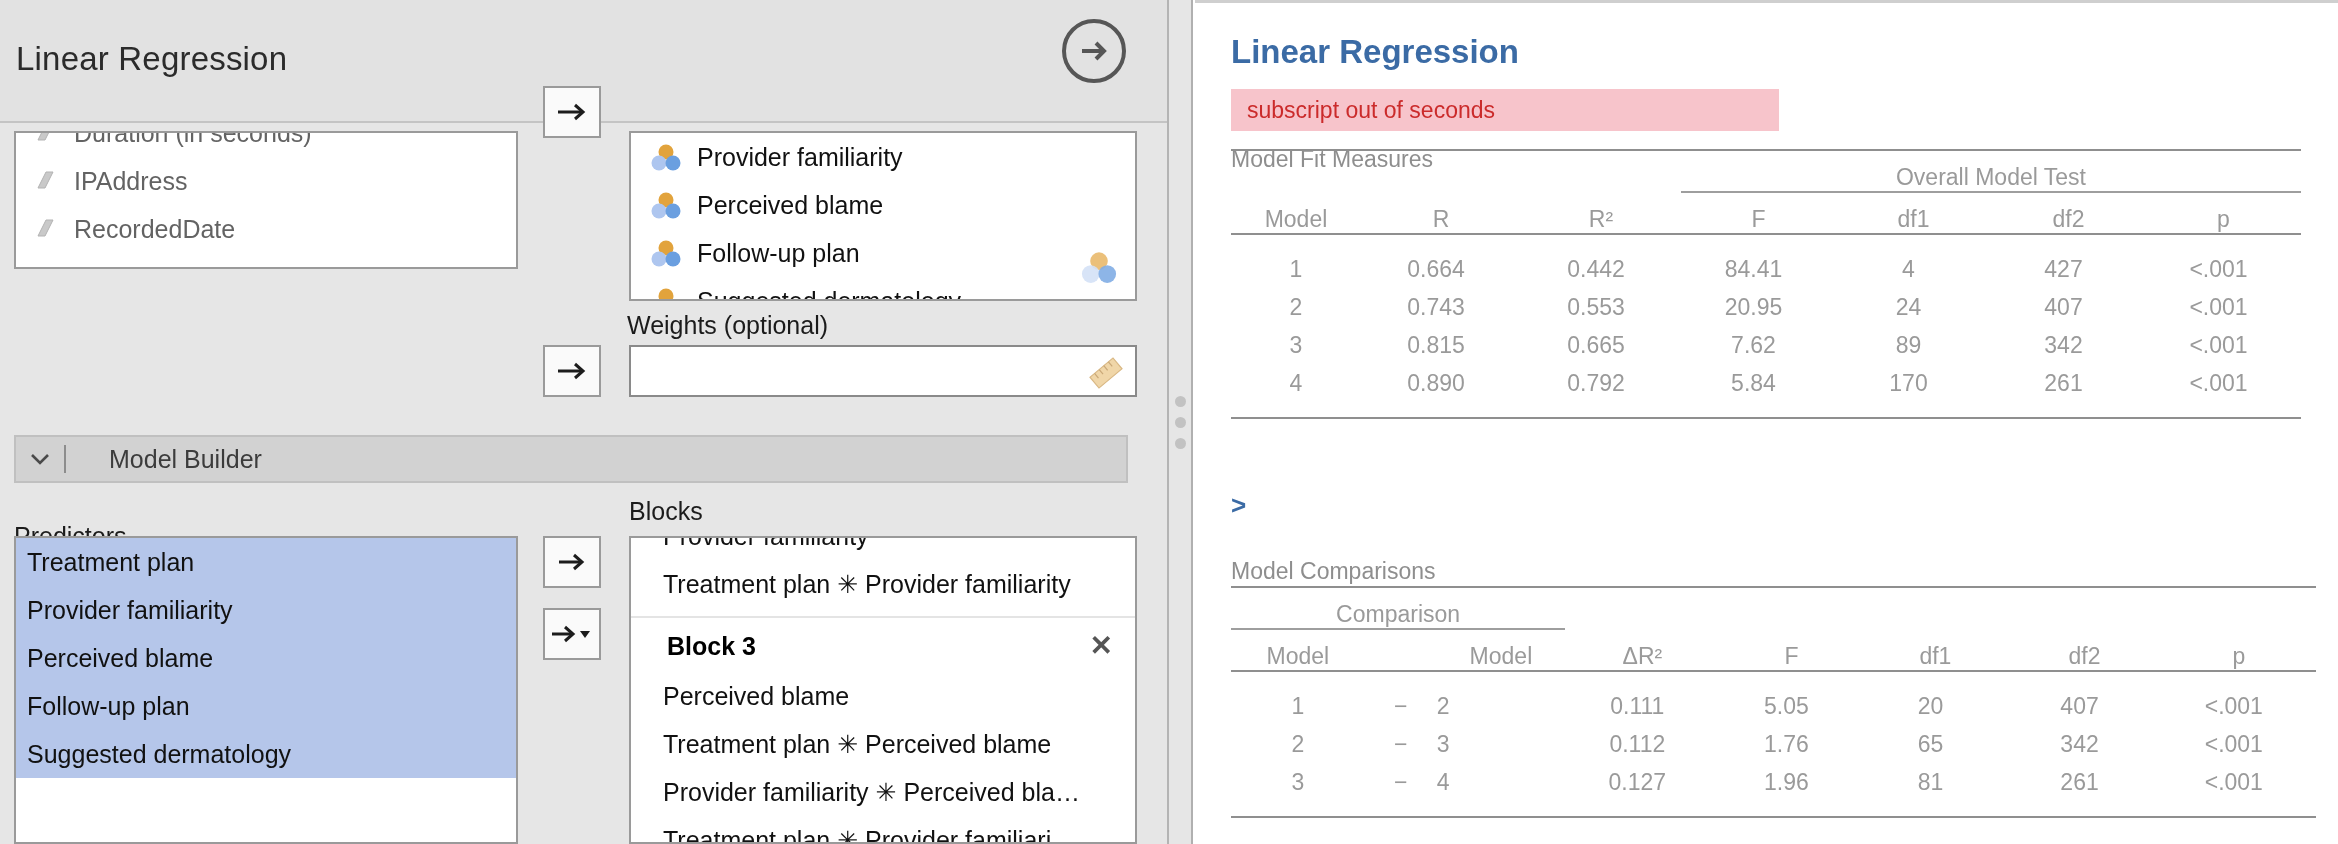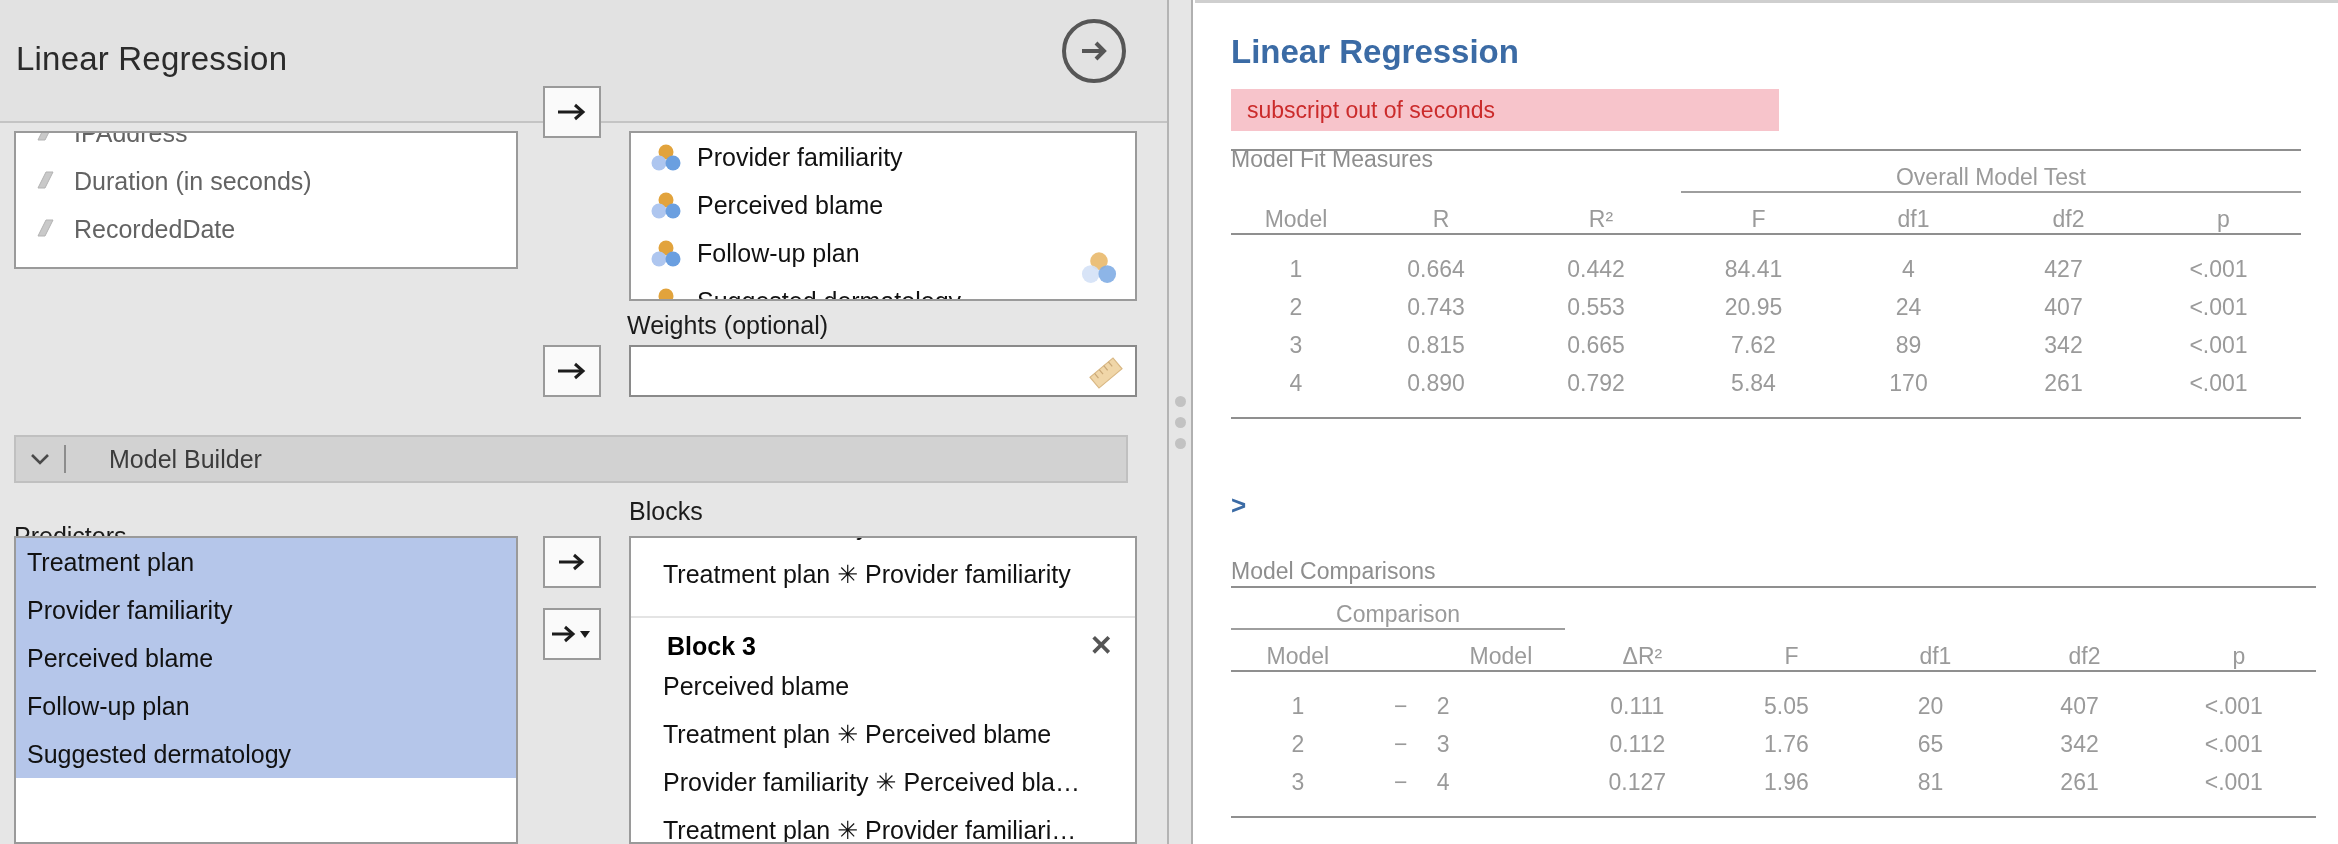--- a/index.html
+++ b/index.html
@@ -136,21 +136,21 @@
   #xfer-pred { left: 543px; top: 536px; }
   #xfer-pred-menu { left: 543px; top: 608px; width: 58px; height: 52px; }
 
   #blocks-list {
     position: absolute; left: 629px; top: 536px;
     width: 508px; height: 308px;
     background: #ffffff; border: 2px solid #9a9a9a;
     overflow: hidden;
   }
   .block-term {
-    height: 48px; display: flex; 
+    height: 48px; display: flex; align-items: center;
     padding-left: 32px; font-size: 25px; color: #111111;
     cursor: pointer; white-space: nowrap;
   }
   .block-term.clipped-top { margin-top: -26px; }
   .block-sep { height: 2px; background: #e4e4e4; margin: 8px 0 2px 0; }
   .block-header {
     height: 52px; display: flex; align-items: center; justify-content: space-between;
     padding: 0 22px 0 36px;
   }
   .block-header-title { font-size: 25px; font-weight: bold; color: #000000; }
@@ -230,29 +230,29 @@
       </div>
     </div>
 
     <div id="vars-list">
       <div class="var-row">
         <span class="icon-id">
           <svg width="30" height="30" viewBox="0 0 30 30">
               <polygon points="8,22 16,6 23,6 15,22" fill="#c9c9c9" stroke="#b3b3b3" stroke-width="1"></polygon>
             </svg>
         </span>
-        <span>IPAddress</span>
+        <span>Duration (in seconds)</span>
       </div>
       <div class="var-row">
         <span class="icon-id">
           <svg width="30" height="30" viewBox="0 0 30 30">
               <polygon points="8,22 16,6 23,6 15,22" fill="#c9c9c9" stroke="#b3b3b3" stroke-width="1"></polygon>
             </svg>
         </span>
-        <span>Duration (in seconds)</span>
+        <span>IPAddress</span>
       </div>
       <div class="var-row">
         <span class="icon-id">
           <svg width="30" height="30" viewBox="0 0 30 30">
               <polygon points="8,22 16,6 23,6 15,22" fill="#c9c9c9" stroke="#b3b3b3" stroke-width="1"></polygon>
             </svg>
         </span>
         <span>RecordedDate</span>
       </div>
       <div class="var-row">

